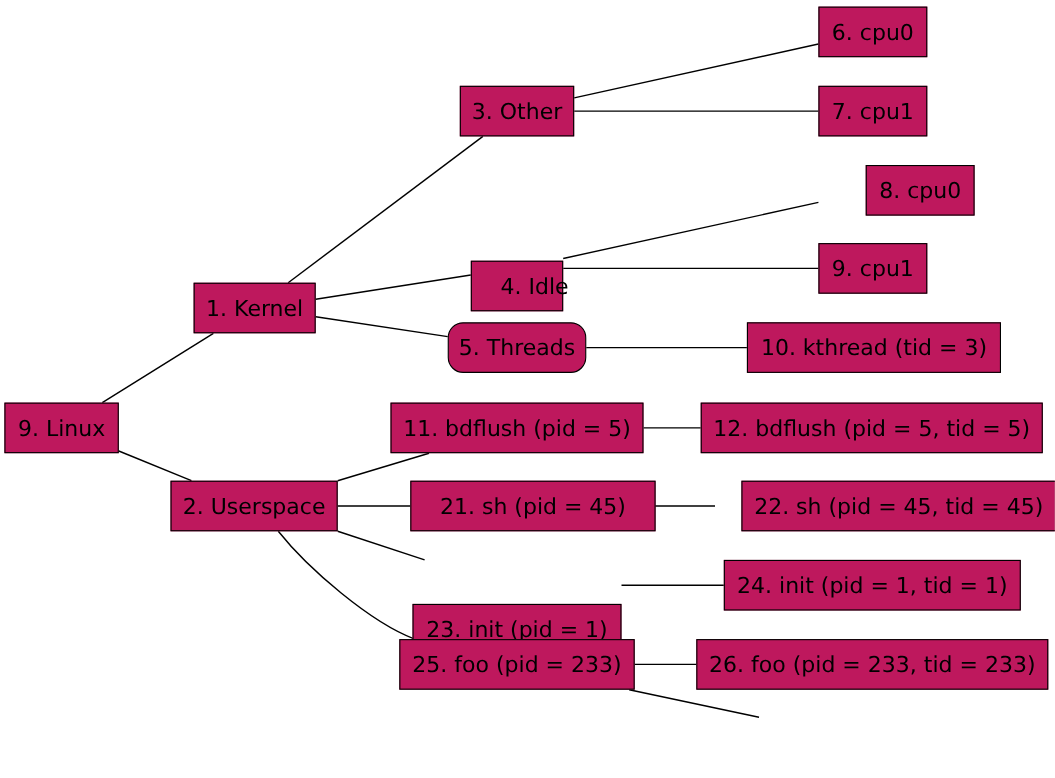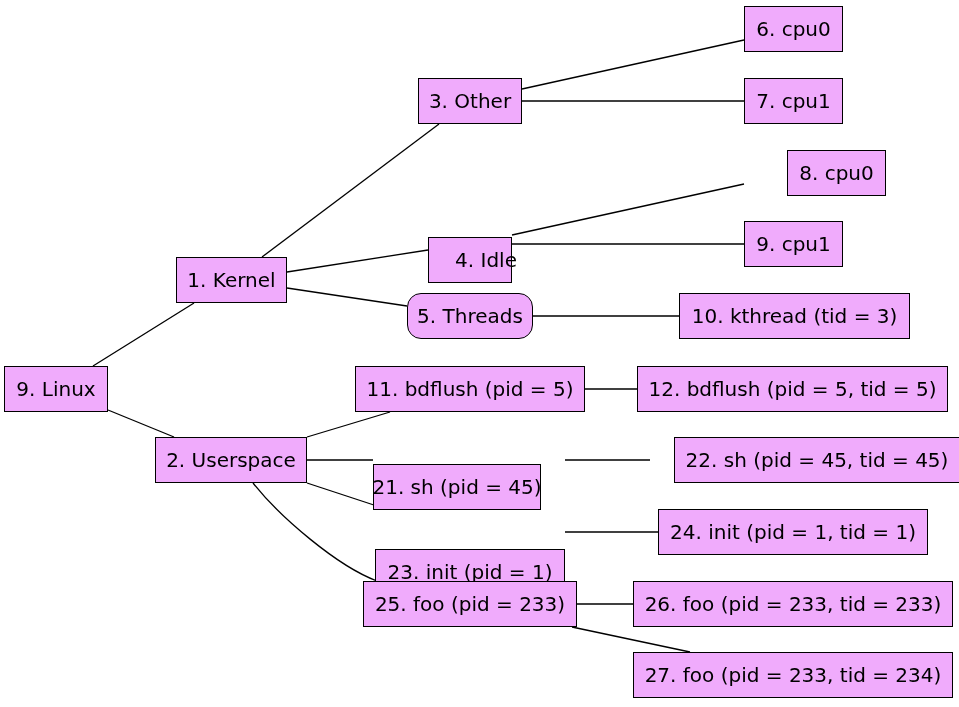--- a/index.html
+++ b/index.html
@@ -18,21 +18,21 @@
   .edges-layer line, .edges-layer path {
     stroke: #000000;
     stroke-width: 1.3;
     fill: none;
   }
   .node {
     position: absolute;
     height: 46px;
     box-sizing: border-box;
     border: 1.3px solid #000000;
-    background: #f0abfc;
+    background: #be185d;
     color: #000000;
     font-size: 20px;
     line-height: 1;
     display: flex;
     align-items: center;
     justify-content: center;
     white-space: nowrap;
   }
 </style>
 </head>
@@ -68,21 +68,20 @@
   <div class="node" style="left:418px; top:78px;  width:104px;">3. Other</div>
   <div class="node" style="left:428px; top:237px; width:84px;padding-left:32px;">4. Idle</div>
   <div class="node" style="left:407px; top:293px; width:126px;border-radius:14px;">5. Threads</div>
   <div class="node" style="left:744px; top:6px;   width:99px;">6. cpu0</div>
   <div class="node" style="left:744px; top:78px;  width:99px;">7. cpu1</div>
   <div class="node" style="left:744px; top:150px; width:99px;margin-left:43px;">8. cpu0</div>
   <div class="node" style="left:744px; top:221px; width:99px;">9. cpu1</div>
   <div class="node" style="left:679px; top:293px; width:231px;">10. kthread (tid = 3)</div>
   <div class="node" style="left:355px; top:366px; width:230px;">11. bdflush (pid = 5)</div>
   <div class="node" style="left:637px; top:366px; width:311px;">12. bdflush (pid = 5, tid = 5)</div>
-  <div class="node" style="left:373px; top:437px; width:168px;margin-top:27px;">21. sh (pid = 45)</div>
+  <div class="node" style="left:373px; top:437px; width:223px;">21. sh (pid = 45)</div>
   <div class="node" style="left:650px; top:437px; width:286px;margin-left:24px;">22. sh (pid = 45, tid = 45)</div>
   <div class="node" style="left:375px; top:509px; width:190px;margin-top:40px;">23. init (pid = 1)</div>
   <div class="node" style="left:658px; top:509px; width:270px;">24. init (pid = 1, tid = 1)</div>
   <div class="node" style="left:363px; top:581px; width:214px;">25. foo (pid = 233)</div>
   <div class="node" style="left:633px; top:581px; width:320px;">26. foo (pid = 233, tid = 233)</div>
-  <div class="node" style="left:633px; top:652px; width:320px;">27. foo (pid = 233, tid = 234)</div>
 
 </div>
 
 </body></html>

